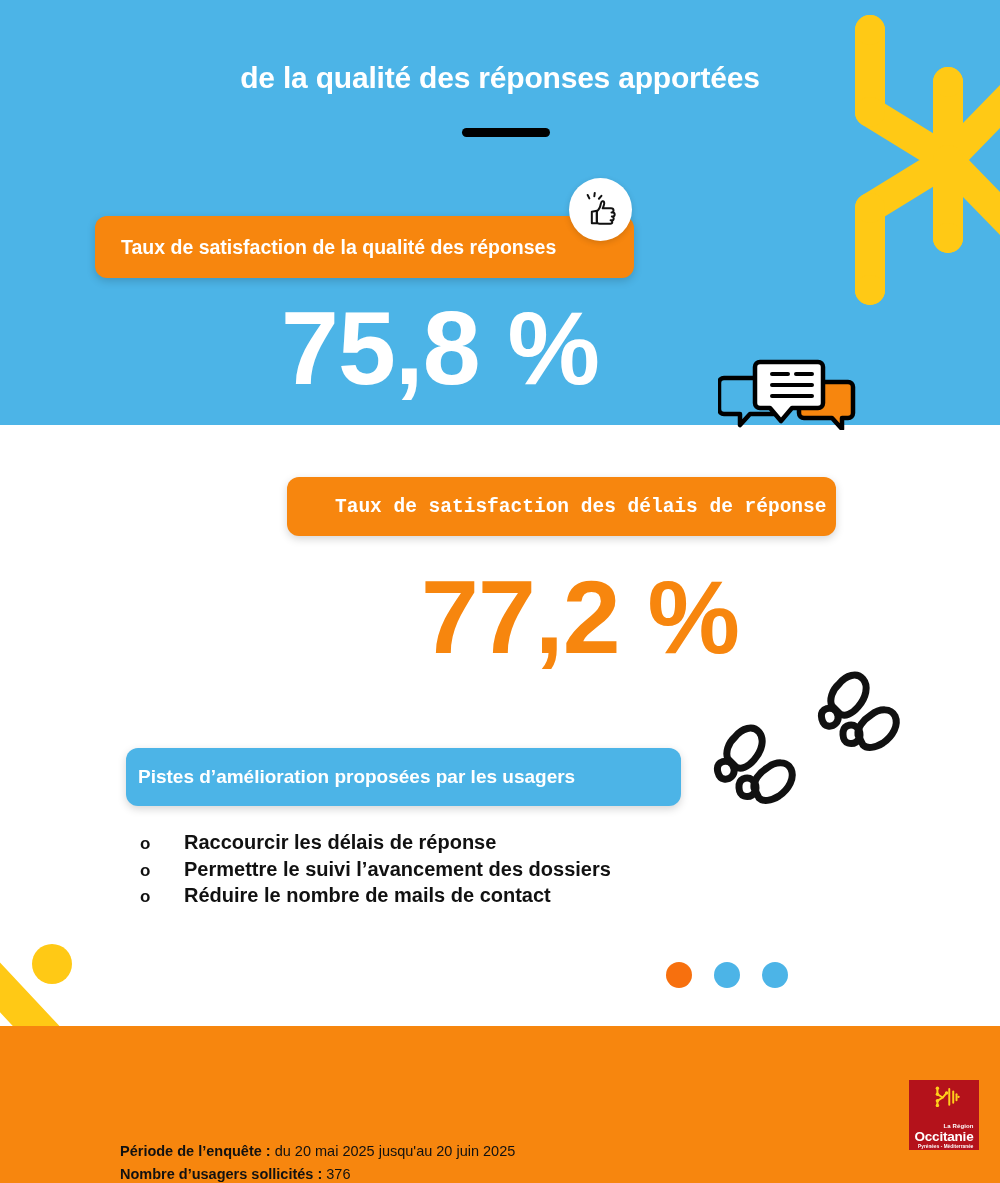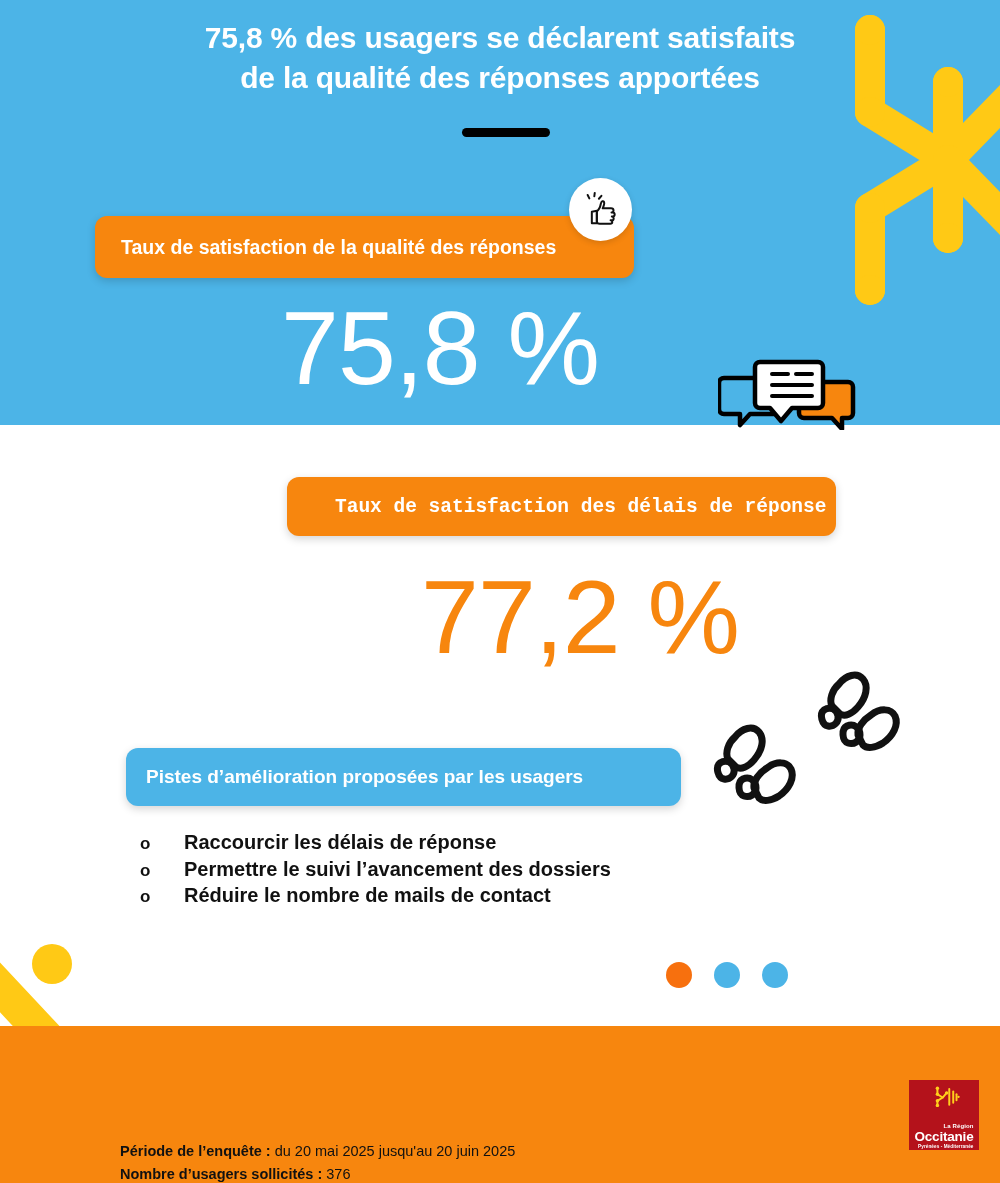--- a/index.html
+++ b/index.html
@@ -48,35 +48,35 @@
     left:95px; top:216px; width:539px; height:62px;
     padding-left:26px;
   }
   #badge-delay {
     left:287px; top:477px; width:549px; height:59px;
     padding-left:48px;
     font-family:Liberation Mono, monospace;
   }
   #badge-pistes {
     left:126px; top:748px; width:555px; height:58px;
-    padding-left:20px; font-size:19px;
+    padding-left:12px; font-size:19px;
   }
 
   
   .thumb-circle {
     position:absolute; left:569px; top:178px;
     width:63px; height:63px; border-radius:50%;
     background:#ffffff;
     display:flex; align-items:center; justify-content:center;
     box-shadow:0 2px 6px rgba(0,0,0,0.14);
   }
 
   
   .stat {
-    position:absolute; font-weight:normal; letter-spacing:-1px;
+    position:absolute; font-weight:bold; letter-spacing:-1px;
     line-height:1;
   }
   #stat-quality {
     left:0; top:296px; width:880px; text-align:center;
     font-size:104px; color:#ffffff;
   }
   #stat-delay {
     left:120px; top:565px; width:920px; text-align:center;
     font-size:104px; color:#f7860e;
   }
@@ -152,21 +152,21 @@
       <circle cx="118" cy="308" r="15" fill="#ffc915" stroke="none"></circle>
       <circle cx="268" cy="104" r="15" fill="#ffc915" stroke="none"></circle>
       <circle cx="268" cy="252" r="15" fill="#ffc915" stroke="none"></circle>
       <path d="M196 178 L196 100" stroke="#ffc915"></path>
       <circle cx="196" cy="100" r="15" fill="#ffc915" stroke="none"></circle>
       <path d="M196 178 L196 256" stroke="#ffc915"></path>
       <circle cx="196" cy="256" r="15" fill="#ffc915" stroke="none"></circle>
     </svg>
 
     <div class="hero-title">
-      <span>75,8 % des usagers se déclarent satisfaits</span><br>
+      <br>
       <span>de la qualité des réponses apportées</span>
     </div>
 
     <div class="divider-bar"></div>
   </div>
 
   <div class="badge badge-orange" id="badge-quality">
     <span>Taux de satisfaction de la qualité des réponses</span>
   </div>
 

